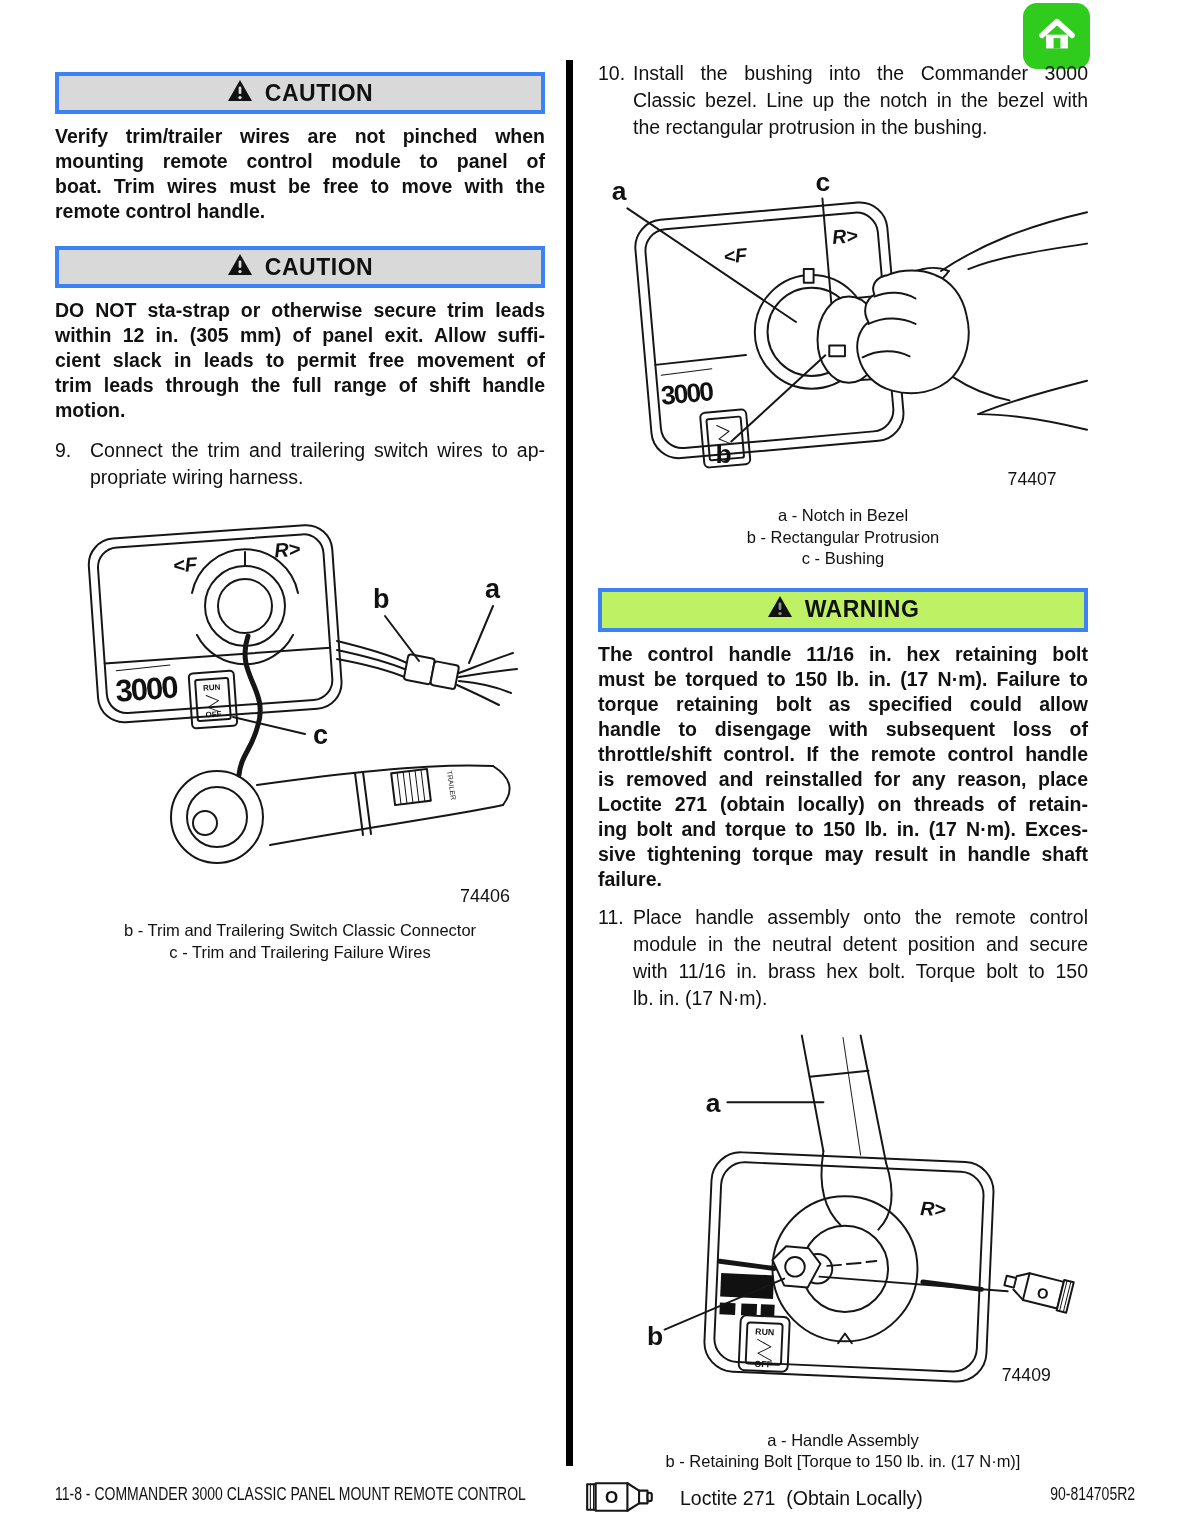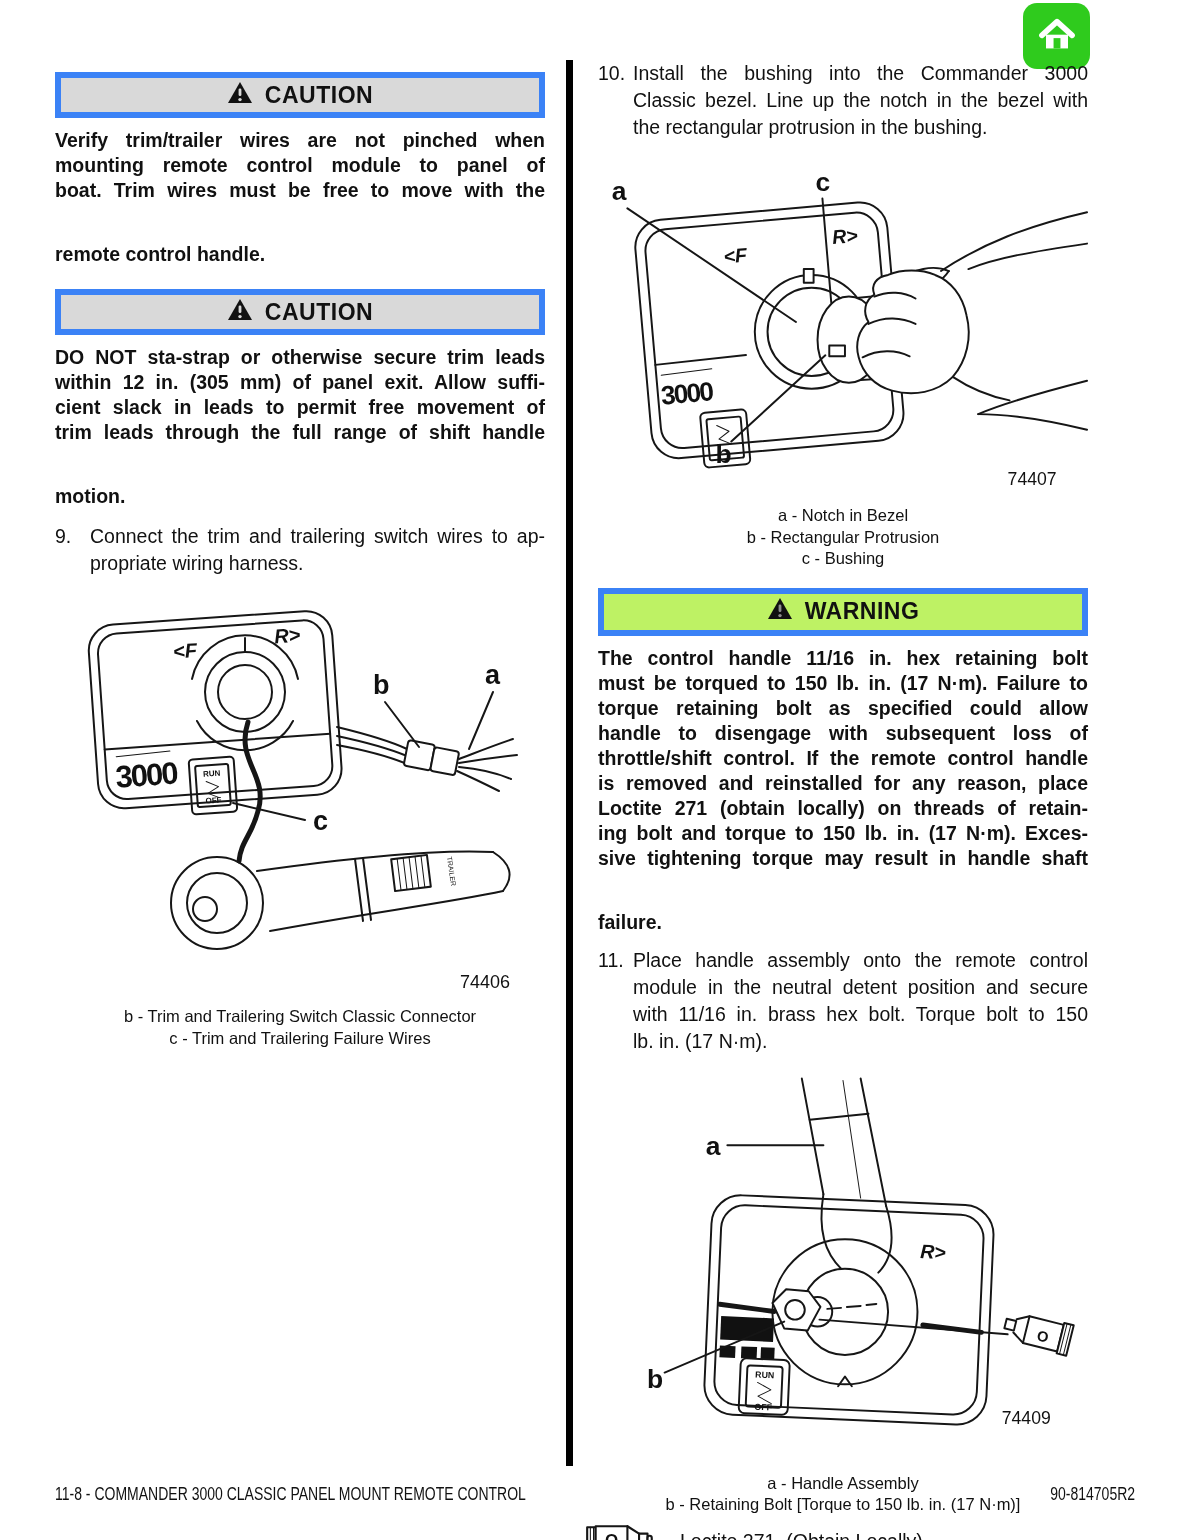--- a/index.html
+++ b/index.html
@@ -7,28 +7,28 @@
         font-family:"Liberation Sans",sans-serif;color:#111;}
   
   .col{position:absolute;}
   .col-left{left:55px;top:72px;width:490px;}
   .col-right{left:598px;top:60px;width:490px;}
   .divider{position:absolute;left:566px;top:60px;width:7px;height:1406px;background:#000;}
   
   .home-btn{position:absolute;left:1023px;top:3px;width:67px;height:66px;background:#2fcb1d;
             border-radius:14px;display:flex;align-items:center;justify-content:center;cursor:pointer;}
   
-  .alert-box{border:6px solid #3b82f6;height:34px;display:flex;align-items:center;justify-content:center;gap:12px;
+  .alert-box{border:4px solid #3b82f6;height:34px;display:flex;align-items:center;justify-content:center;gap:12px;
              font-weight:bold;font-size:23px;letter-spacing:.5px;}
   .caution{background:#d9d9d9;}
   .warning{background:#bef264;height:36px;}
   
   .jbody{font-weight:bold;font-size:19.5px;line-height:25px;margin-top:10px;}
   .jbody .line{text-align:justify;text-align-last:justify;white-space:nowrap;}
-  .jbody .line.last{text-align-last:left;margin-top:39px;}
+  .jbody .line.last{text-align-last:left;}
   
   .step{position:relative;font-size:19.5px;line-height:27px;}
   .step .step-num{position:absolute;left:0;top:0;}
   .step .step-text{margin-left:35px;}
   .step .step-text .line{text-align:justify;text-align-last:justify;white-space:nowrap;}
   .step .step-text .line.last{text-align-last:left;}
   
   .captions{font-size:16.5px;line-height:21.5px;margin-top:36px;}
   .captions .line{text-align:center;}
   

